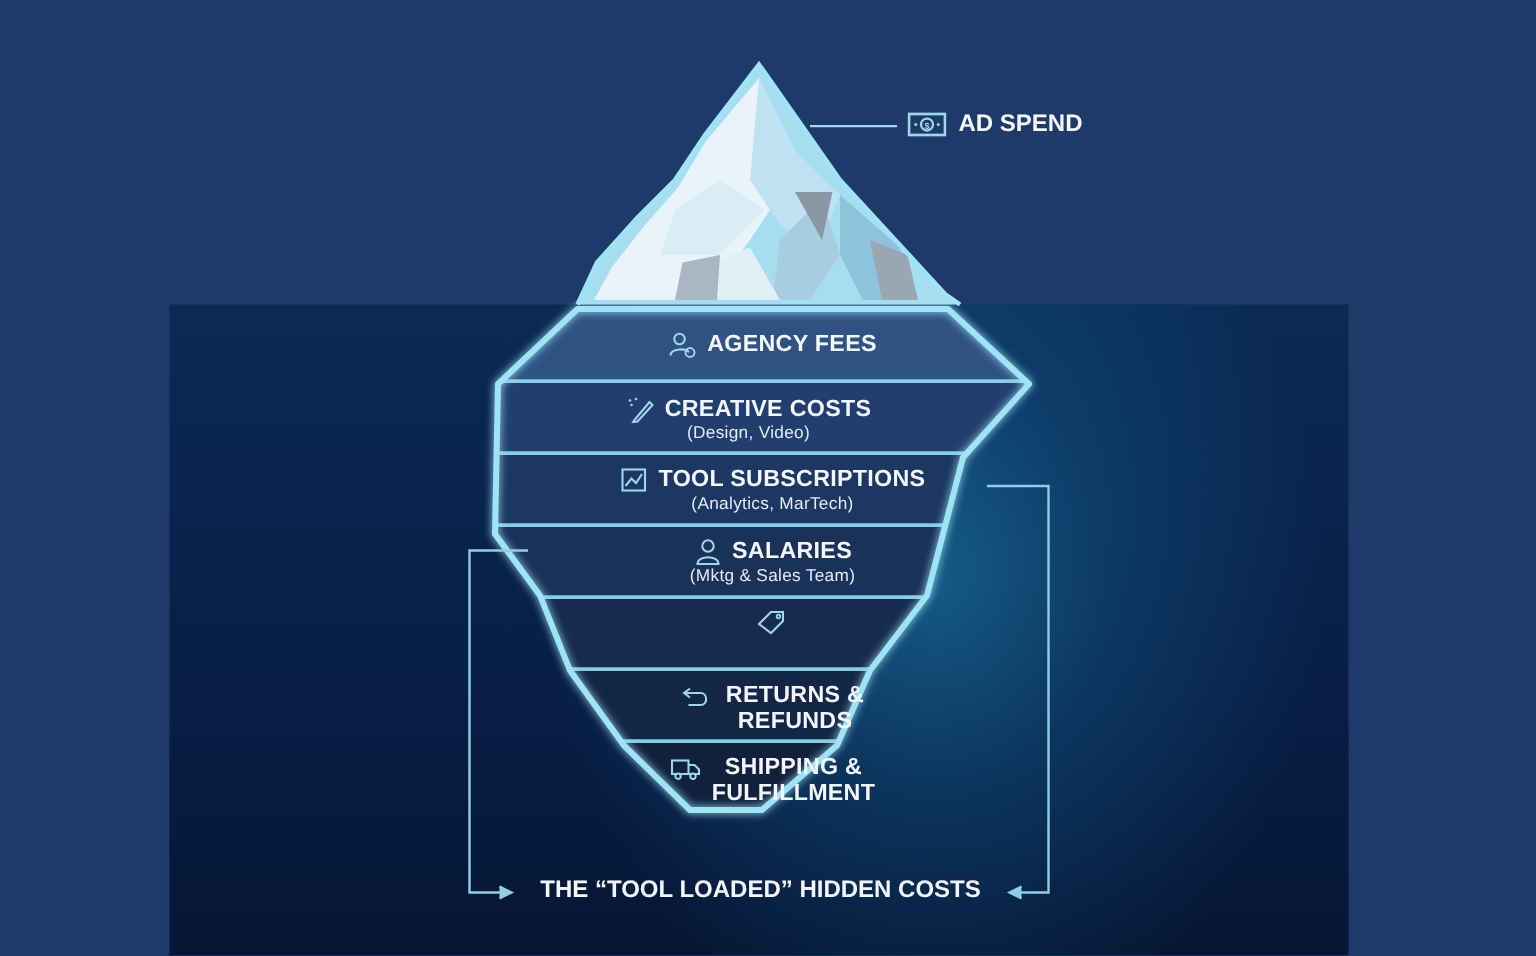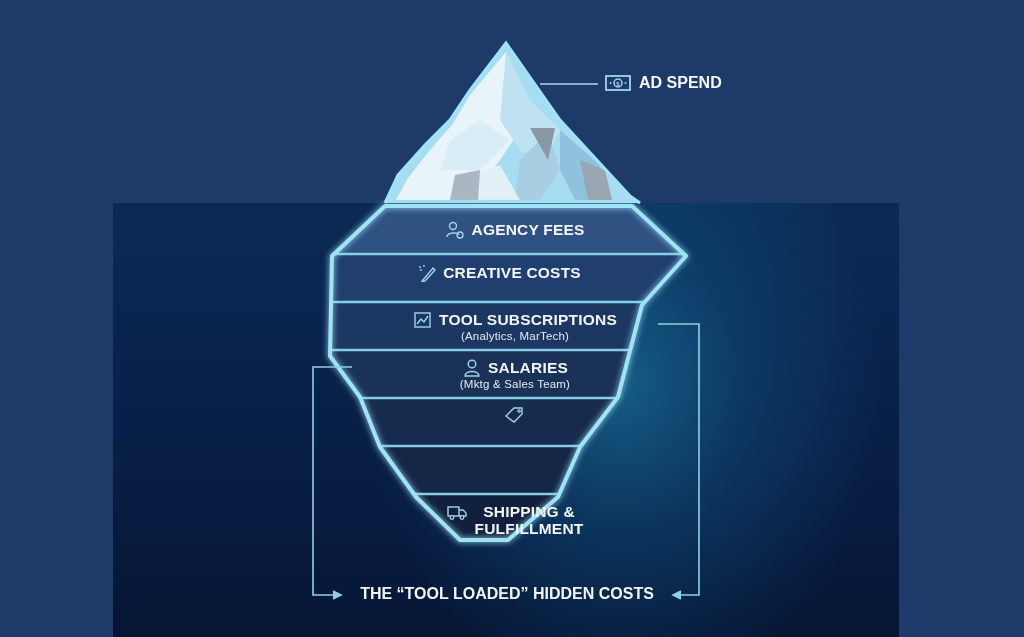--- a/index.html
+++ b/index.html
@@ -127,20 +127,21 @@
   <div class="label" style="left:374px; top:264px; width:250px;">
     <div class="row">
       <span class="icon"><svg viewBox="0 0 20 18">
             <path d="M6 16 L16 4 L18 6 L8 17 L5 17.5 Z" fill="none" stroke="#9fd6ea" stroke-width="1.4"></path>
             <circle cx="3" cy="3" r="0.9" fill="#9fd6ea"></circle>
             <circle cx="7" cy="2" r="0.9" fill="#9fd6ea"></circle>
             <circle cx="4" cy="6" r="0.9" fill="#9fd6ea"></circle>
           </svg></span>
       <span class="title">CREATIVE COSTS</span>
     </div>
+    <div class="sub">(Design, Video)</div>
   </div>
 
   <div class="label" style="left:390px; top:359px; width:250px;">
     <div class="row">
       <span class="icon"><svg viewBox="0 0 20 18">
             <circle cx="10" cy="5" r="3.8" fill="none" stroke="#9fd6ea" stroke-width="1.4"></circle>
             <path d="M3 17 C3 11 17 11 17 17 Z" fill="none" stroke="#9fd6ea" stroke-width="1.4"></path>
           </svg></span>
       <span class="title">SALARIES</span>
     </div>
@@ -160,20 +161,32 @@
 
   <div class="label" style="left:395px; top:406px; width:240px;">
     <div class="row">
       <span class="icon" style="margin-right:2px;"><svg viewBox="0 0 20 18">
             <path d="M2 10 L10 2 L18 2 L18 8 L10 16 Z" fill="none" stroke="#9fd6ea" stroke-width="1.4"></path>
             <circle cx="15" cy="5" r="1.2" fill="none" stroke="#9fd6ea" stroke-width="1.2"></circle>
           </svg></span>
     </div>
   </div>
 
+  <div class="label" style="left:405px; top:455px; width:220px;">
+    <div class="row">
+      <span class="icon" style="margin-right:4px;"><svg viewBox="0 0 20 18">
+            <path d="M6 4 L2 7 L6 10" fill="none" stroke="#9fd6ea" stroke-width="1.4"></path>
+            <path d="M2 7 L13 7 C18 7 18 15 13 15 L5 15" fill="none" stroke="#9fd6ea" stroke-width="1.4"></path>
+          </svg></span>
+      <div>
+        <div class="title">RETURNS &amp;</div>
+        <div class="title">REFUNDS</div>
+      </div>
+    </div>
+  </div>
 
   <div class="label" style="left:400px; top:503px; width:230px;">
     <div class="row">
       <span class="icon" style="margin-right:2px;"><svg viewBox="0 0 20 18">
             <rect x="1" y="4" width="11" height="9" fill="none" stroke="#9fd6ea" stroke-width="1.4"></rect>
             <path d="M12 7 L16 7 L19 10 L19 13 L12 13" fill="none" stroke="#9fd6ea" stroke-width="1.4"></path>
             <circle cx="5" cy="14.5" r="1.8" fill="#11203d" stroke="#9fd6ea" stroke-width="1.3"></circle>
             <circle cx="15" cy="14.5" r="1.8" fill="#11203d" stroke="#9fd6ea" stroke-width="1.3"></circle>
           </svg></span>
       <div>

